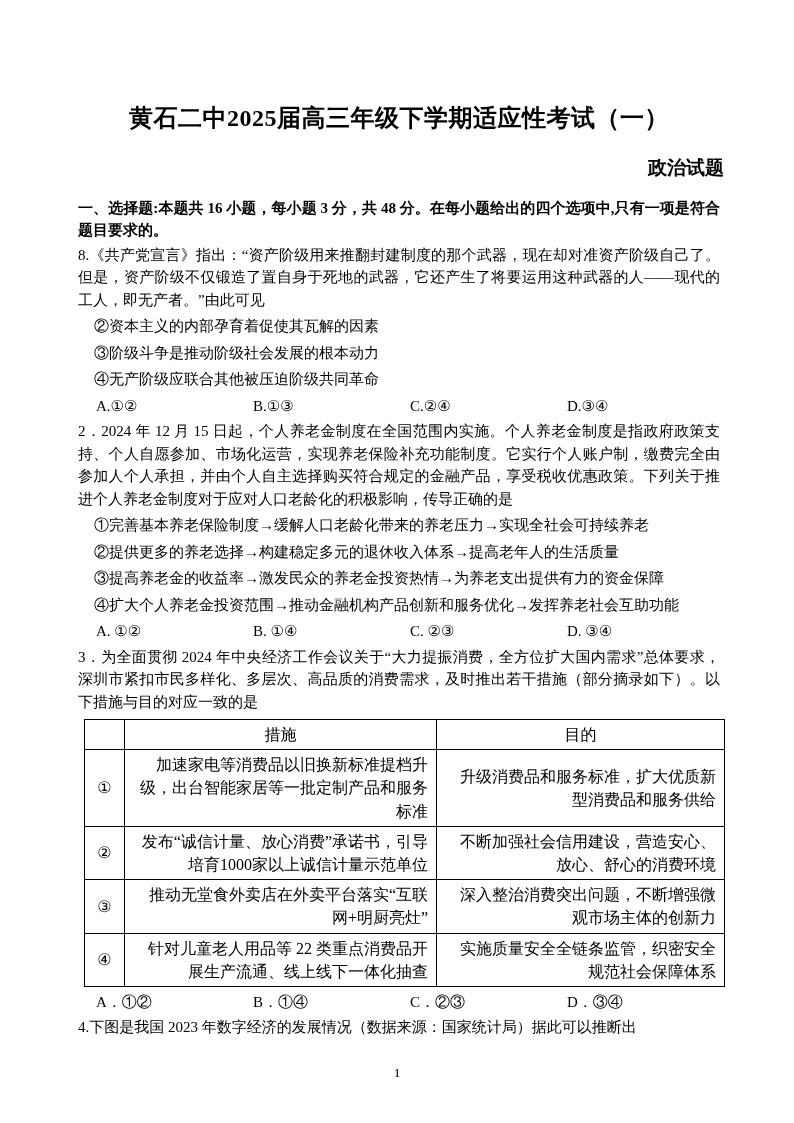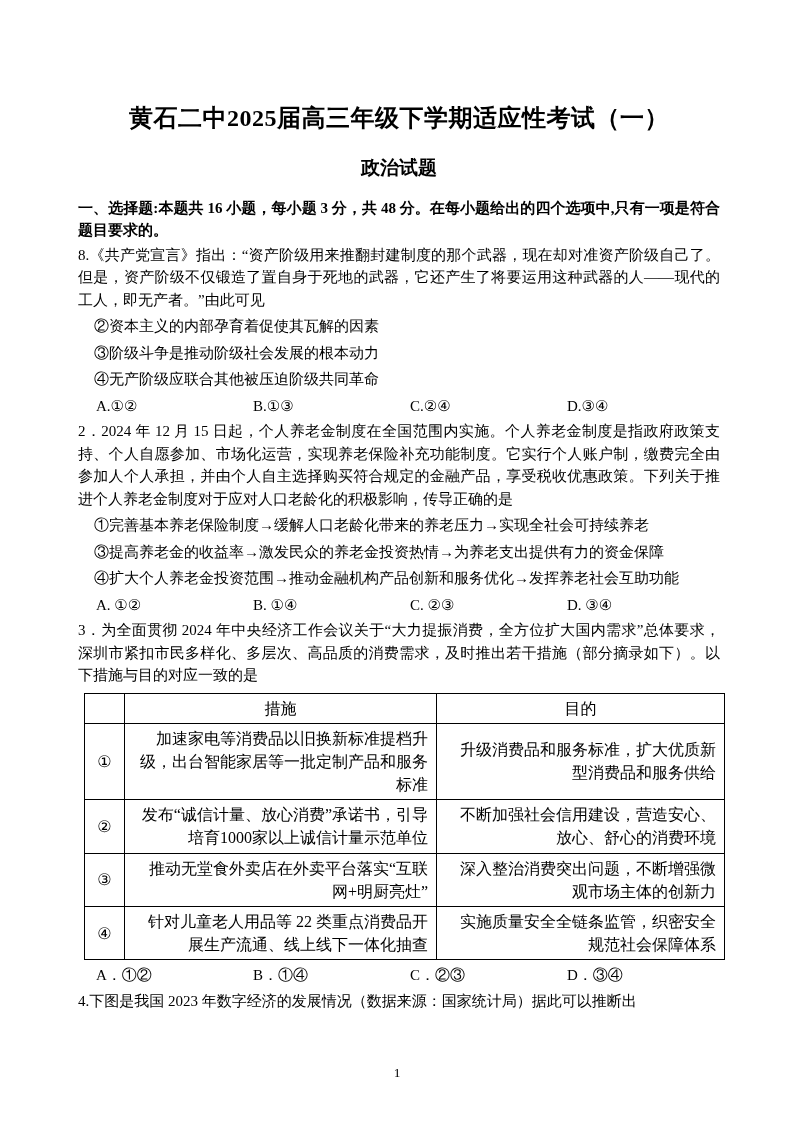--- a/index.html
+++ b/index.html
@@ -23,21 +23,21 @@
 
   .doc-title {
     text-align: center;
     font-weight: 700;
     font-size: 24px;
     margin: 0 0 18px 0;
     letter-spacing: 0.5px;
   }
 
   .doc-subtitle {
-    text-align: center;
+    text-align: right;
     font-weight: 700;
     font-size: 19px;
     margin: 0 0 14px 0;
   }
 
   .section-heading {
     font-weight: 700;
     text-align: justify;
     margin-bottom: 2px;
   }
@@ -103,20 +103,21 @@
       <span class="opt">A.①②</span>
       <span class="opt">B.①③</span>
       <span class="opt">C.②④</span>
       <span class="opt">D.③④</span>
     </div>
   </div>
 
   <div class="question">
     <p class="stem">2．2024 年 12 月 15 日起，个人养老金制度在全国范围内实施。个人养老金制度是指政府政策支持、个人自愿参加、市场化运营，实现养老保险补充功能制度。它实行个人账户制，缴费完全由参加人个人承担，并由个人自主选择购买符合规定的金融产品，享受税收优惠政策。下列关于推进个人养老金制度对于应对人口老龄化的积极影响，传导正确的是</p>
     <p class="item">①完善基本养老保险制度→缓解人口老龄化带来的养老压力→实现全社会可持续养老</p>
+    <p class="item">②提供更多的养老选择→构建稳定多元的退休收入体系→提高老年人的生活质量</p>
     <p class="item">③提高养老金的收益率→激发民众的养老金投资热情→为养老支出提供有力的资金保障</p>
     <p class="item">④扩大个人养老金投资范围→推动金融机构产品创新和服务优化→发挥养老社会互助功能</p>
     <div class="options">
       <span class="opt">A. ①②</span>
       <span class="opt">B. ①④</span>
       <span class="opt">C. ②③</span>
       <span class="opt">D. ③④</span>
     </div>
   </div>
 

